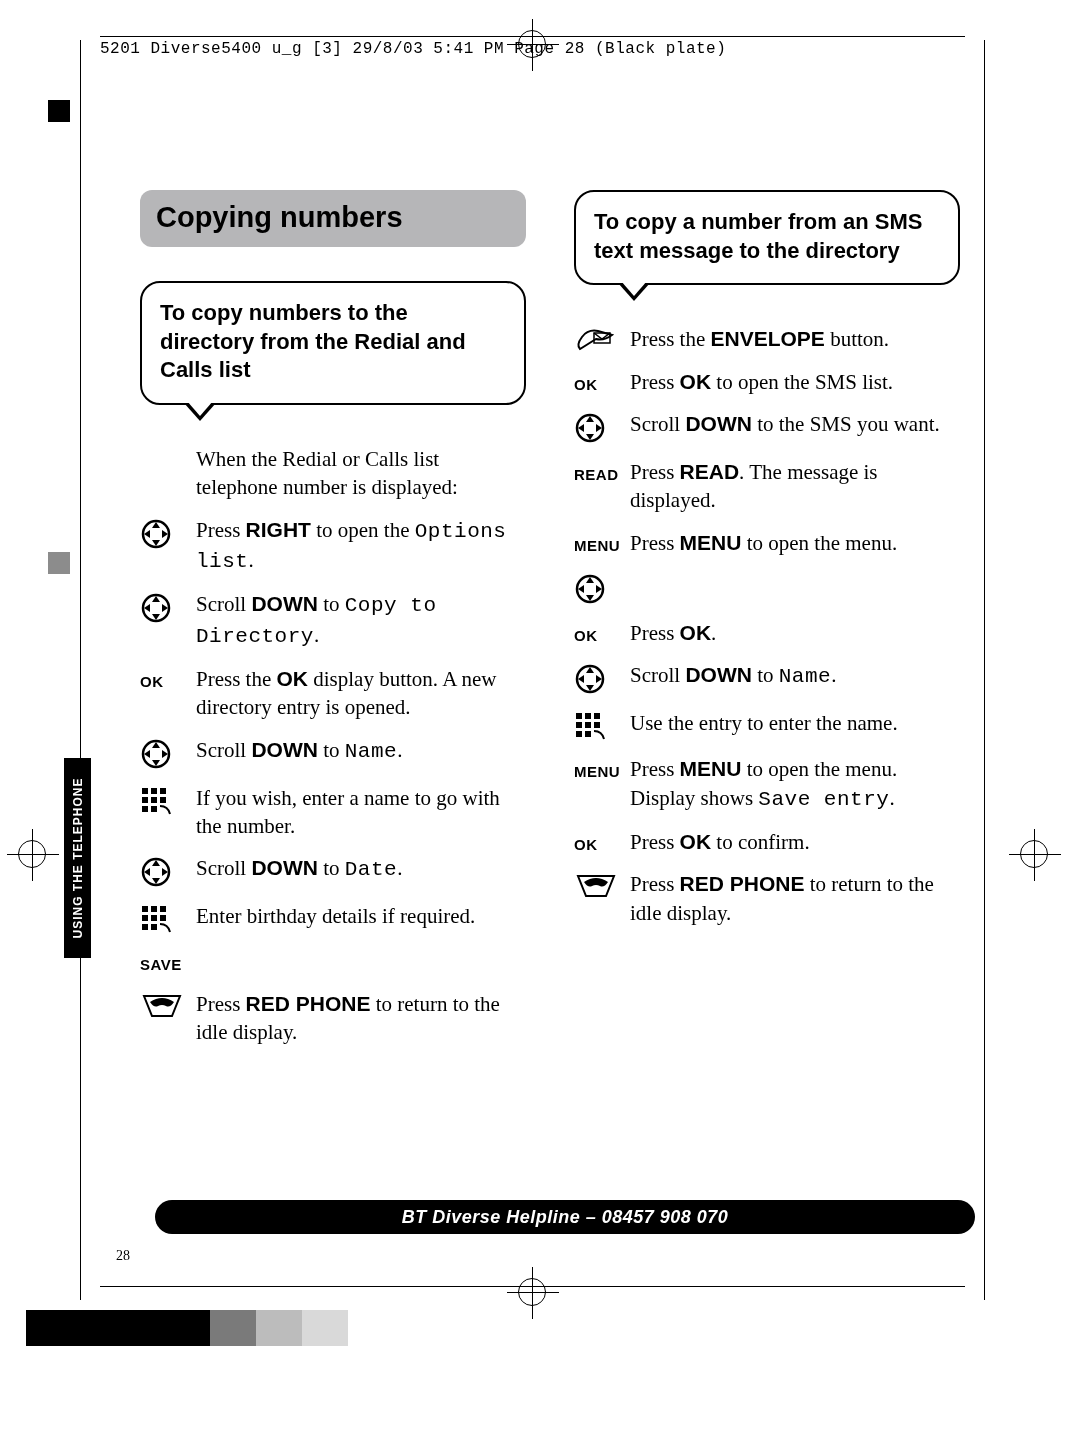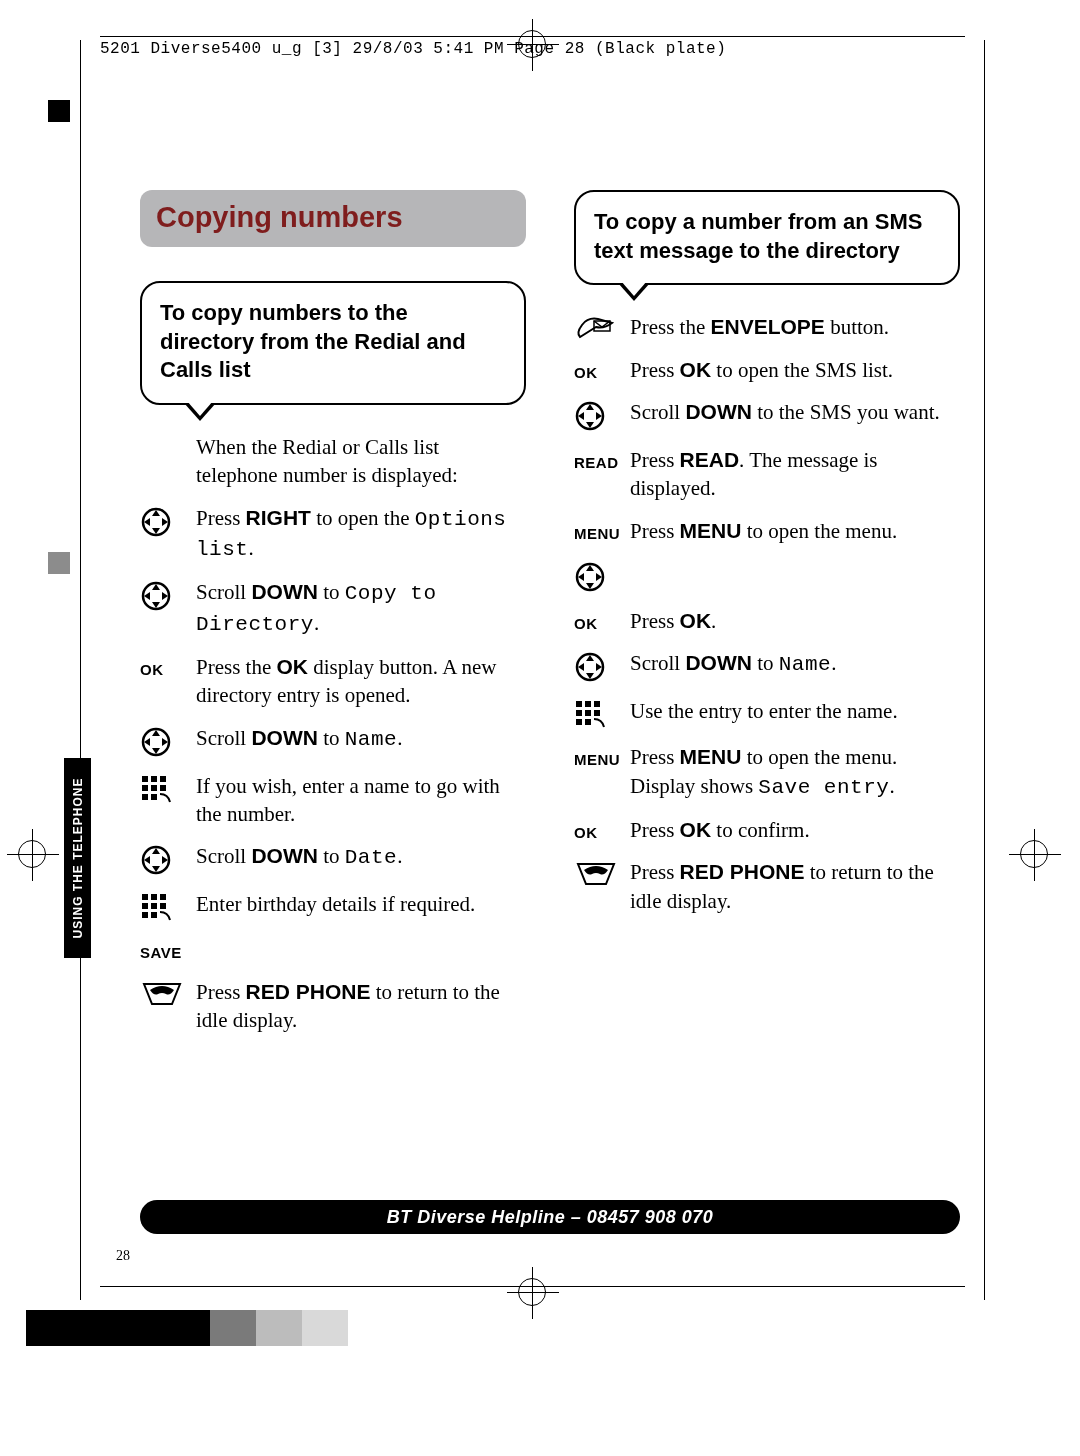--- a/index.html
+++ b/index.html
@@ -53,33 +53,33 @@
     line-height: 1.35;
   }
   .col { width: 386px; }
   .section-banner {
     background:#b6b6b8;
     border-radius:12px;
     padding:8px 16px 10px;
     font-family: Arial, Helvetica, sans-serif;
     font-weight: 800;
     font-size: 29px;
-    color:#7f1d1d;
+    color:#000000;
     margin-bottom: 34px;
   }
   .callout {
     border:2px solid #000;
     border-radius:20px;
     padding:16px 18px 18px;
     font-family: Arial, Helvetica, sans-serif;
     font-weight: 800;
     font-size: 22px;
     line-height:1.3;
     position:relative;
-    margin-bottom: 28px;
+    margin-bottom: 40px;
   }
   .callout::after {
     content:"";
     position:absolute;
     left:42px; bottom:-18px;
     width:0; height:0;
     border-left:16px solid transparent;
     border-right:16px solid transparent;
     border-top:18px solid #000;
   }
@@ -99,21 +99,21 @@
     flex:0 0 56px; width:56px;
     display:flex; justify-content:flex-start; align-items:flex-start;
     padding-top:2px;
   }
   .step .tx { flex:1; }
   .kw { font-family: Arial, Helvetica, sans-serif; font-weight:800; font-size:15px; letter-spacing:0.5px; padding-top:5px; display:inline-block;}
   b.sans { font-family: Arial, Helvetica, sans-serif; font-weight:800; }
   .lcd { font-family: "Courier New", monospace; letter-spacing:0.5px; }
 
   .footer-bar {
-    position:absolute; left:140px; top:1200px; width:820px; height:34px;
+    position:absolute; left:155px; top:1200px; width:820px; height:34px;
     background:#000; border-radius:17px; color:#fff;
     font-family: Arial, Helvetica, sans-serif; font-style:italic; font-weight:700;
     font-size:18px; letter-spacing:0.5px; display:flex; align-items:center; justify-content:center;
   }
   .pagenum {
     position:absolute; left:116px; top:1248px; font-size:14px;
   }
   .swatches {
     position:absolute; left:26px; top:1310px; display:flex;
   }

